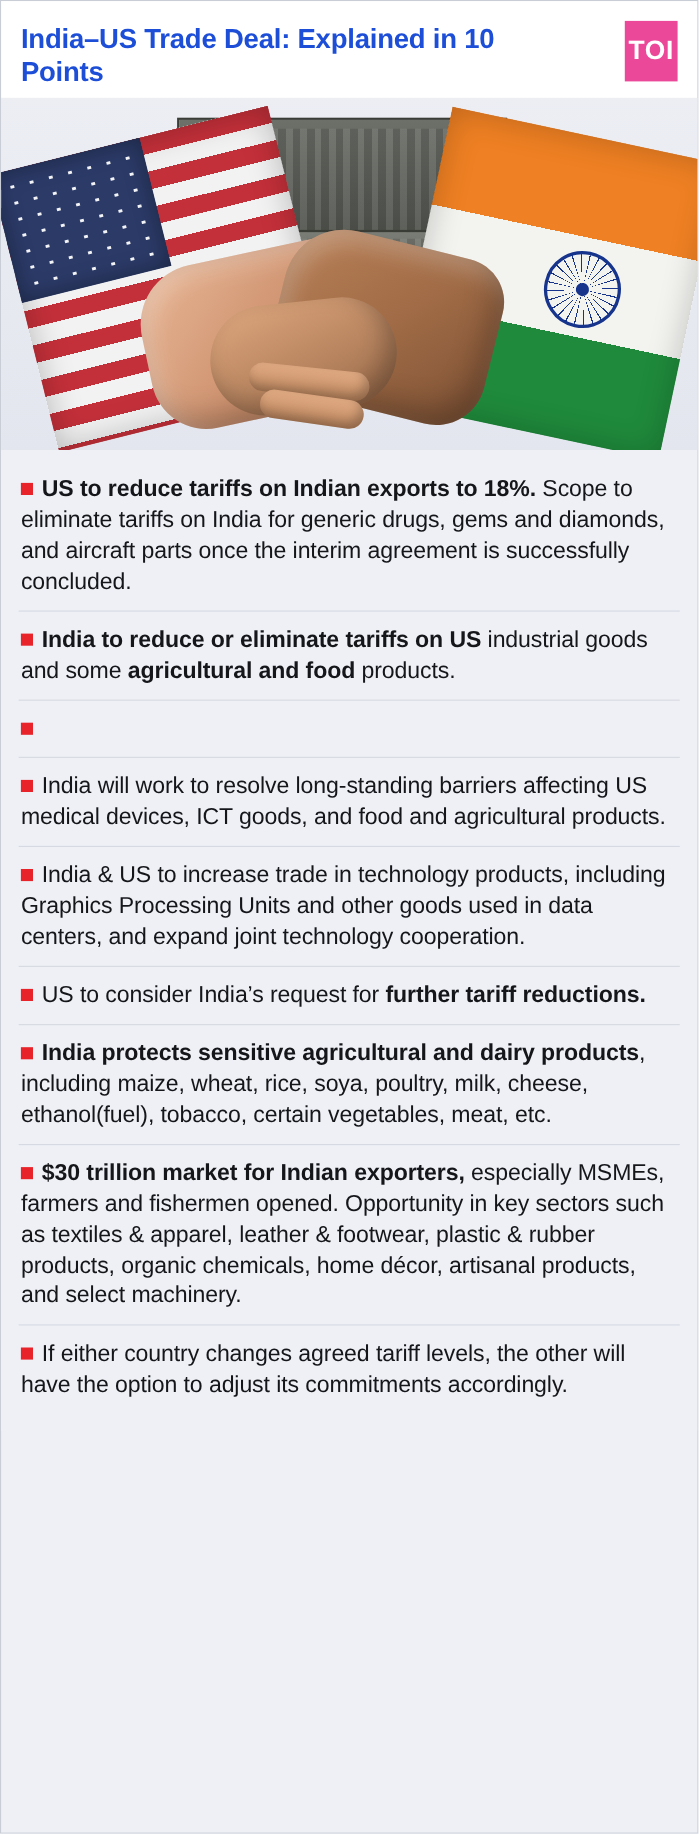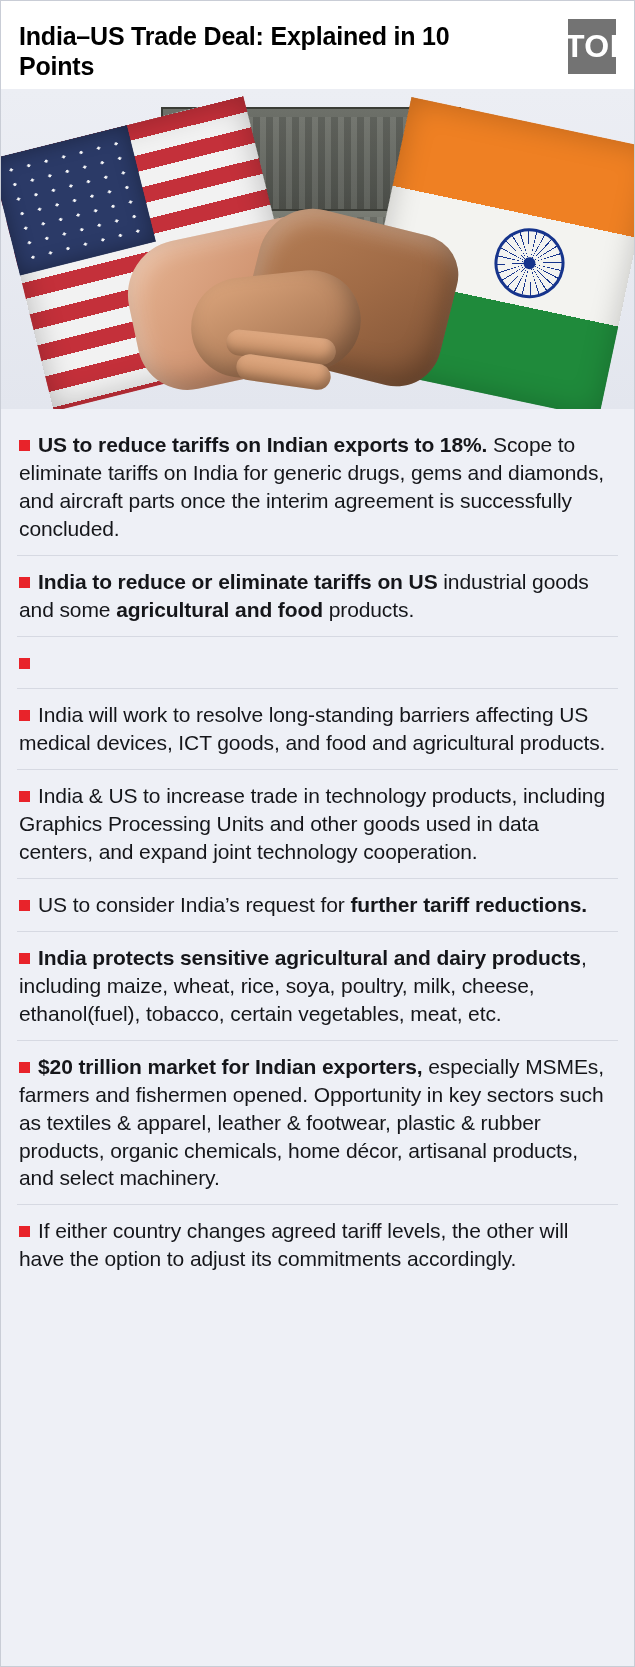--- a/index.html
+++ b/index.html
@@ -25,33 +25,33 @@
     display: flex;
     align-items: flex-start;
     justify-content: space-between;
     padding: 18px 18px 8px 18px;
     background: #ffffff;
   }
   .title {
     font-size: 25px;
     font-weight: bold;
     line-height: 1.2;
-    color: #000000;
+    color: #1d4ed8;
     letter-spacing: -0.2px;
     max-width: 460px;
     margin: 0;
     padding-top: 2px;
   }
   .logo {
     width: 48px;
     height: 55px;
-    background: #737373;
+    background: #ec4899;
     color: #ffffff;
     font-weight: bold;
-    font-size: 32px;
+    font-size: 24px;
     display: flex;
     align-items: center;
     justify-content: center;
     letter-spacing: 0.5px;
     flex: 0 0 auto;
     margin-left: 10px;
   }
   
   .hero {
     position: relative;
@@ -300,20 +300,20 @@
     <div class="point">
       <span class="bullet"></span><span>India &amp; US to increase trade in technology products, including Graphics Processing Units and other goods used in data centers, and expand joint technology cooperation.</span>
     </div>
     <div class="point">
       <span class="bullet"></span><span>US to consider India’s request for <b>further tariff reductions.</b></span>
     </div>
     <div class="point">
       <span class="bullet"></span><span><b>India protects sensitive agricultural and dairy products</b>, including maize, wheat, rice, soya, poultry, milk, cheese, ethanol(fuel), tobacco, certain vegetables, meat, etc.</span>
     </div>
     <div class="point">
-      <span class="bullet"></span><span><b>$20 trillion market for Indian exporters,</b> especially MSMEs, farmers and fishermen opened. Opportunity in key sectors such as textiles &amp; apparel, leather &amp; footwear, plastic &amp; rubber products, organic chemicals, home décor, artisanal products, and select machinery.</span>
+      <span class="bullet"></span><span><b>$30 trillion market for Indian exporters,</b> especially MSMEs, farmers and fishermen opened. Opportunity in key sectors such as textiles &amp; apparel, leather &amp; footwear, plastic &amp; rubber products, organic chemicals, home décor, artisanal products, and select machinery.</span>
     </div>
     <div class="point">
       <span class="bullet"></span><span>If either country changes agreed tariff levels, the other will have the option to adjust its commitments accordingly.</span>
     </div>
   </div>
 
 </div>
 
 </body></html>

